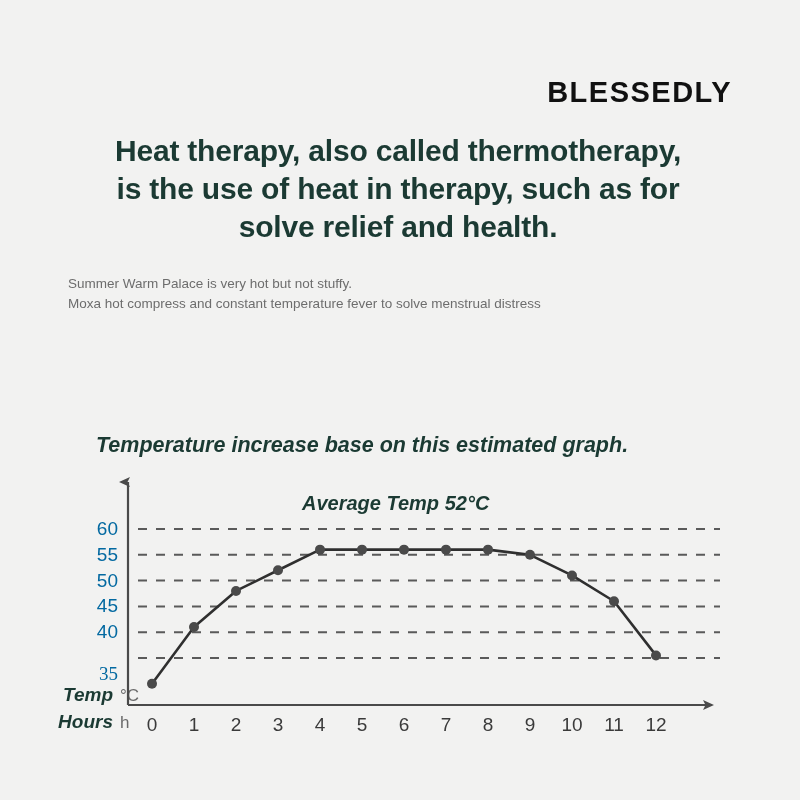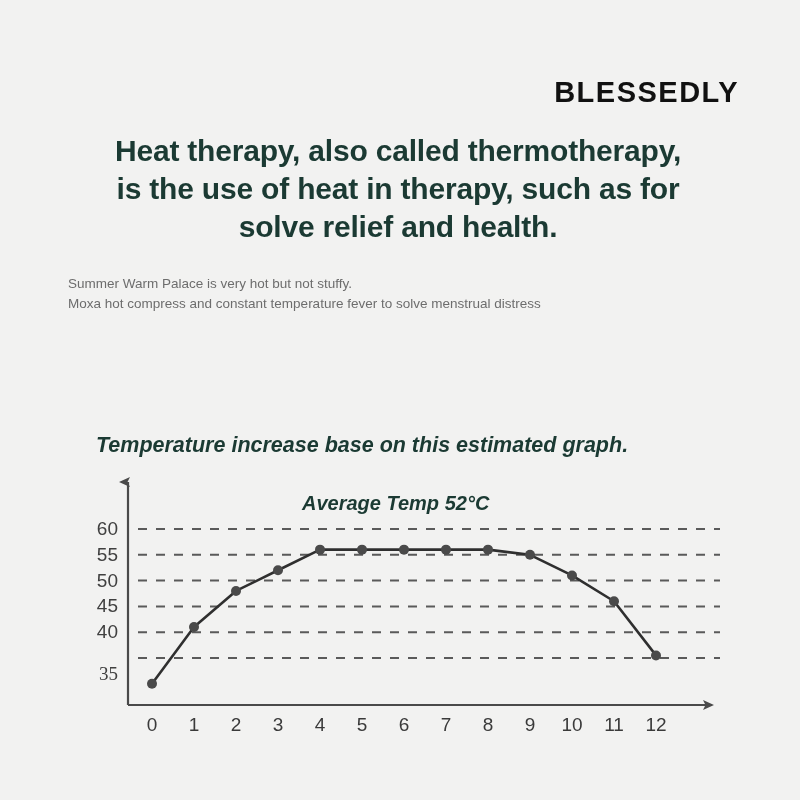--- a/index.html
+++ b/index.html
@@ -17,21 +17,21 @@
   }
   .page {
     position: relative;
     width: 800px;
     height: 800px;
   }
 
   
   #brand {
     position: absolute;
-    right: 61px;
+    right: 68px;
     top: 76px;
     font-family: "Liberation Sans", sans-serif;
     font-size: 29px;
     font-weight: bold;
     letter-spacing: 1.5px;
     color: #111111;
     text-align: right;
     white-space: nowrap;
   }
 
@@ -125,21 +125,21 @@
   }
 
   
   .ytick {
     position: absolute;
     right: 0;
     width: 44px;
     text-align: right;
     font-family: "Liberation Sans", sans-serif;
     font-size: 19px;
-    color: #404040;
+    color: #0369a1;
     transform: translateY(-50%);
   }
   #ytick-layer {
     position: absolute;
     left: 74px;
     top: 0;
     width: 44px;
     height: 800px;
   }
 
@@ -211,20 +211,30 @@
         <div class="xtick" style="left: 362px;">5</div>
         <div class="xtick" style="left: 404px;">6</div>
         <div class="xtick" style="left: 446px;">7</div>
         <div class="xtick" style="left: 488px;">8</div>
         <div class="xtick" style="left: 530px;">9</div>
         <div class="xtick" style="left: 572px;">10</div>
         <div class="xtick" style="left: 614px;">11</div>
         <div class="xtick" style="left: 656px;">12</div>
       </div>
 
+    <div id="axis-legend">
+      <div class="legend-row">
+        <span class="legend-name">Temp</span>
+        <span class="legend-unit">°C</span>
+      </div>
+      <div class="legend-row">
+        <span class="legend-name">Hours</span>
+        <span class="legend-unit">h</span>
+      </div>
+    </div>
 
     <svg id="plot-svg" width="800" height="800">
       <defs>
         <marker id="arrowUp" markerWidth="12" markerHeight="12" refX="5" refY="9" orient="auto" markerUnits="userSpaceOnUse">
           <path d="M5,0 L10,11 L5,8.5 L0,11 Z" fill="#4a4a4a"></path>
         </marker>
         <marker id="arrowRight" markerWidth="12" markerHeight="12" refX="9" refY="5" orient="auto" markerUnits="userSpaceOnUse">
           <path d="M0,0 L11,5 L0,10 L2.5,5 Z" fill="#4a4a4a"></path>
         </marker>
       </defs>

